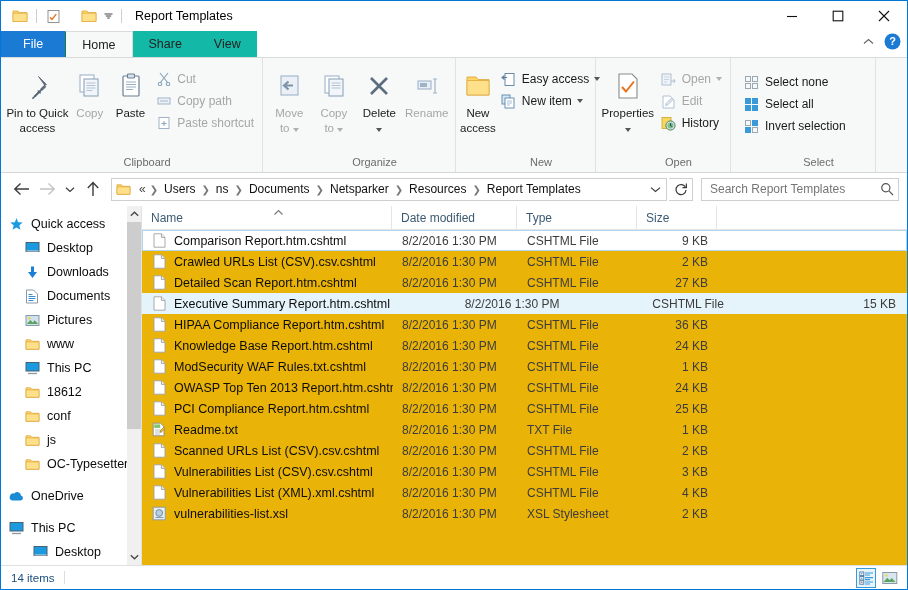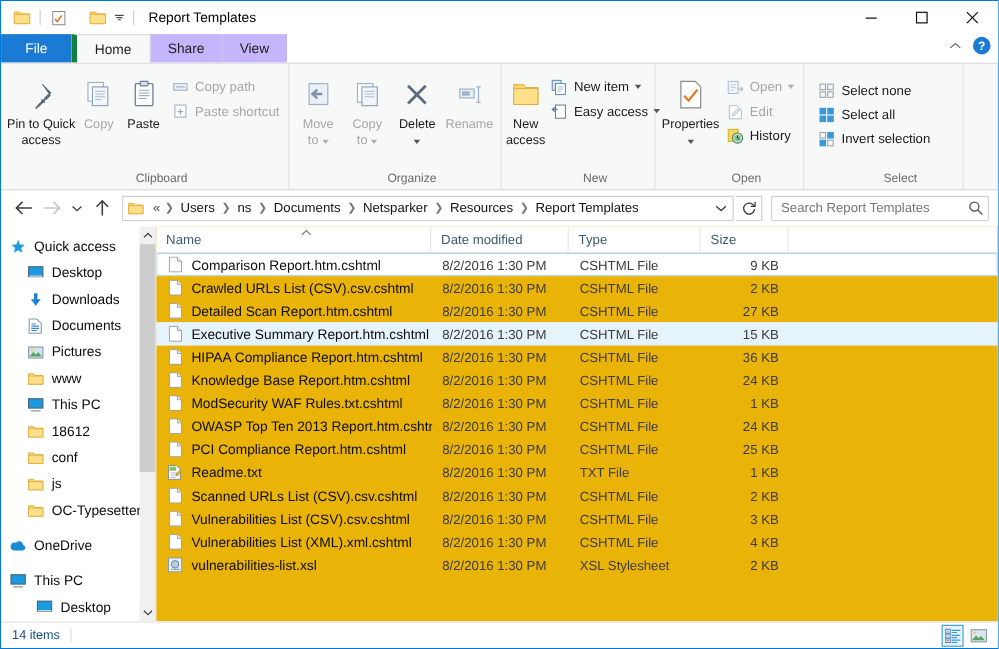--- a/index.html
+++ b/index.html
@@ -47,26 +47,26 @@
   
   .tabstrip {
     height: 26px; flex: 0 0 26px;
     display: flex; align-items: stretch;
     background: #ffffff;
     position: relative;
   }
   .tab {
     padding: 0 16px; font-size: 12.5px; color: #222;
     display: flex; align-items: center; justify-content: center;
-    background: #c4b5fd;
+    background: #14b8a6;
   }
   .tab.file { background: #1b7ad4; color: #ffffff; padding: 0 22px; }
   .tab.active {
     background: #f7f8f8;
-    border-left: 5px solid #15803d;
+    border-left: 1px solid #15803d;
     border-right: 1px solid #dadada;
     border-top: 1px solid #dadada;
   }
   .tabstrip-fill { flex: 1; background: #ffffff; }
 
   
   .ribbon {
     flex: 0 0 116px; height: 116px;
     background: #f7f8f8;
     border-top: 1px solid #dadada;
@@ -210,21 +210,21 @@
   .sortcaret {
     position: absolute; left: 131px; top: -4px;
   }
   .rows { flex: 1; overflow: hidden; }
   .row {
     height: 21px; display: flex; align-items: center;
     font-size: 12.5px; color: #0d0d0d;
     border: 1px solid transparent;
   }
   .row.focused { border: 1px solid #b3d6f0; background: #ffffff; }
-  .row.hovered { background: #e5f3fb; border-color: #e5f3fb; }
+  .row.hovered { background: #e5f3fb; border-color: #e5f3fb; justify-content: space-between; }
   .cell-name {
     display: flex; align-items: center; gap: 7px;
     padding-left: 8px; overflow: hidden; white-space: nowrap;
   }
   .cell-date { color: #3c3c3c; font-size: 12px; padding-left: 9px; white-space: nowrap; }
   .cell-type { color: #3c3c3c; font-size: 12px; padding-left: 9px; white-space: nowrap; }
   .cell-size { color: #3c3c3c; font-size: 12px; padding-right: 10px; text-align: right; white-space: nowrap; }
   .ficon { width: 16px; height: 16px; flex: 0 0 16px; display: inline-flex; align-items: center; justify-content: center; }
 
   
@@ -345,20 +345,30 @@
                 <rect x="10.5" y="2" width="7" height="4" rx="0.8" fill="#d8e2ea" stroke="#6b7f92" stroke-width="1.1"></rect>
                 <path d="M9 10h10M9 12.5h10M9 15h10M9 17.5h7" stroke="#8fa6bb" stroke-width="0.9"></path>
               </svg>
           </span>
           <span class="lbl">Paste</span>
         </div>
         <div class="smallcol">
           <div class="smallbtn dim">
             <span class="sglyph">
               <svg width="14" height="14" viewBox="0 0 14 14">
+                  <path d="M3 1l8 10M11 1L3 11" stroke="#8aa6bd" stroke-width="1.2" fill="none"></path>
+                  <circle cx="3" cy="12" r="1.7" fill="none" stroke="#8aa6bd" stroke-width="1.1"></circle>
+                  <circle cx="11" cy="12" r="1.7" fill="none" stroke="#8aa6bd" stroke-width="1.1"></circle>
+                </svg>
+            </span>
+            <span>Cut</span>
+          </div>
+          <div class="smallbtn dim">
+            <span class="sglyph">
+              <svg width="14" height="14" viewBox="0 0 14 14">
                   <rect x="1" y="4" width="12" height="6" fill="#eef3f7" stroke="#9fb3c8" stroke-width="1"></rect>
                   <path d="M3 7h8" stroke="#9fb3c8" stroke-width="1"></path>
                 </svg>
             </span>
             <span>Copy path</span>
           </div>
           <div class="smallbtn dim">
             <span class="sglyph">
               <svg width="14" height="14" viewBox="0 0 14 14">
                   <rect x="2" y="1.5" width="10" height="11" fill="#fff" stroke="#9fb3c8" stroke-width="1"></rect>
@@ -427,36 +437,36 @@
                 <path d="M3 7.5h22V22H3z" fill="#ffe08a" stroke="#dda93b" stroke-width="0.8"></path>
               </svg>
           </span>
           <span class="lbl">New</span>
           <span class="lbl">access</span>
         </div>
         <div class="smallcol">
           <div class="smallbtn">
             <span class="sglyph">
               <svg width="15" height="15" viewBox="0 0 15 15">
-                  <rect x="1" y="1" width="8" height="9" fill="#d7e6f5" stroke="#5b86ad" stroke-width="0.9"></rect>
-                  <rect x="4" y="4" width="9" height="10" fill="#fff" stroke="#5b86ad" stroke-width="0.9"></rect>
-                  <path d="M6 7h5M6 9h5M6 11h3" stroke="#8fb2d2" stroke-width="0.8"></path>
+                  <rect x="4" y="1.5" width="9" height="12" fill="#fff" stroke="#5b7f9e" stroke-width="0.9"></rect>
+                  <path d="M1 5.5h5M3.5 3.5L1 5.5l2.5 2" stroke="#5b7f9e" stroke-width="1.1" fill="none"></path>
                 </svg>
             </span>
-            <span>New item</span>
+            <span>Easy access</span>
             <span class="caret-dn"></span>
           </div>
           <div class="smallbtn">
             <span class="sglyph">
               <svg width="15" height="15" viewBox="0 0 15 15">
-                  <rect x="4" y="1.5" width="9" height="12" fill="#fff" stroke="#5b7f9e" stroke-width="0.9"></rect>
-                  <path d="M1 5.5h5M3.5 3.5L1 5.5l2.5 2" stroke="#5b7f9e" stroke-width="1.1" fill="none"></path>
+                  <rect x="1" y="1" width="8" height="9" fill="#d7e6f5" stroke="#5b86ad" stroke-width="0.9"></rect>
+                  <rect x="4" y="4" width="9" height="10" fill="#fff" stroke="#5b86ad" stroke-width="0.9"></rect>
+                  <path d="M6 7h5M6 9h5M6 11h3" stroke="#8fb2d2" stroke-width="0.8"></path>
                 </svg>
             </span>
-            <span>Easy access</span>
+            <span>New item</span>
             <span class="caret-dn"></span>
           </div>
         </div>
       </div>
       <div class="rgroup-label">New</div>
     </div>
 
     <div class="rgroup" style="width:135px">
       <div class="rgroup-body">
         <div class="bigbtn" style="width:60px">

